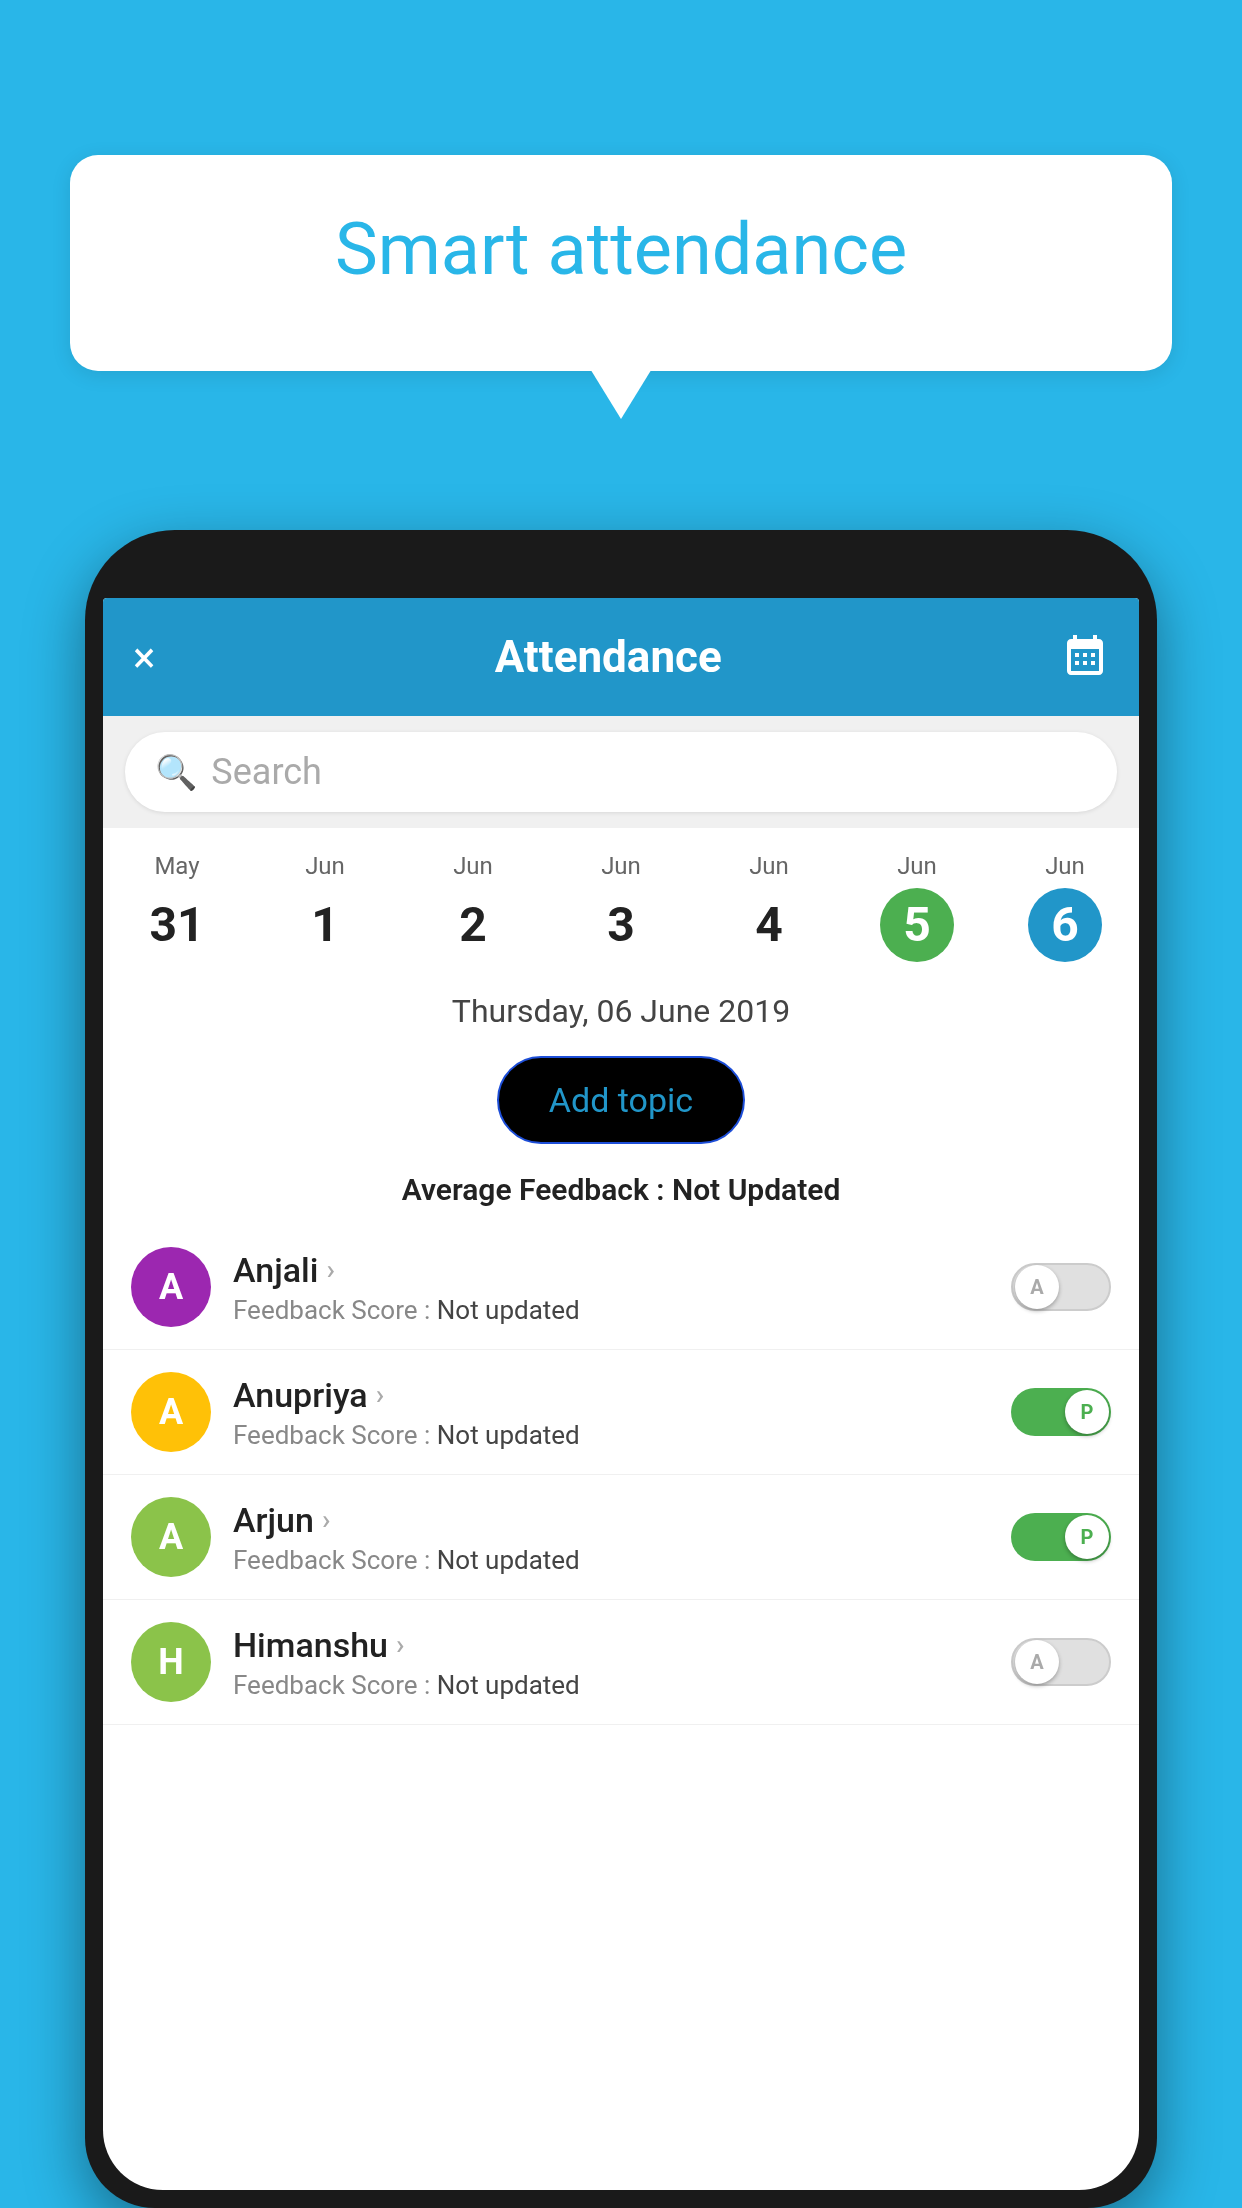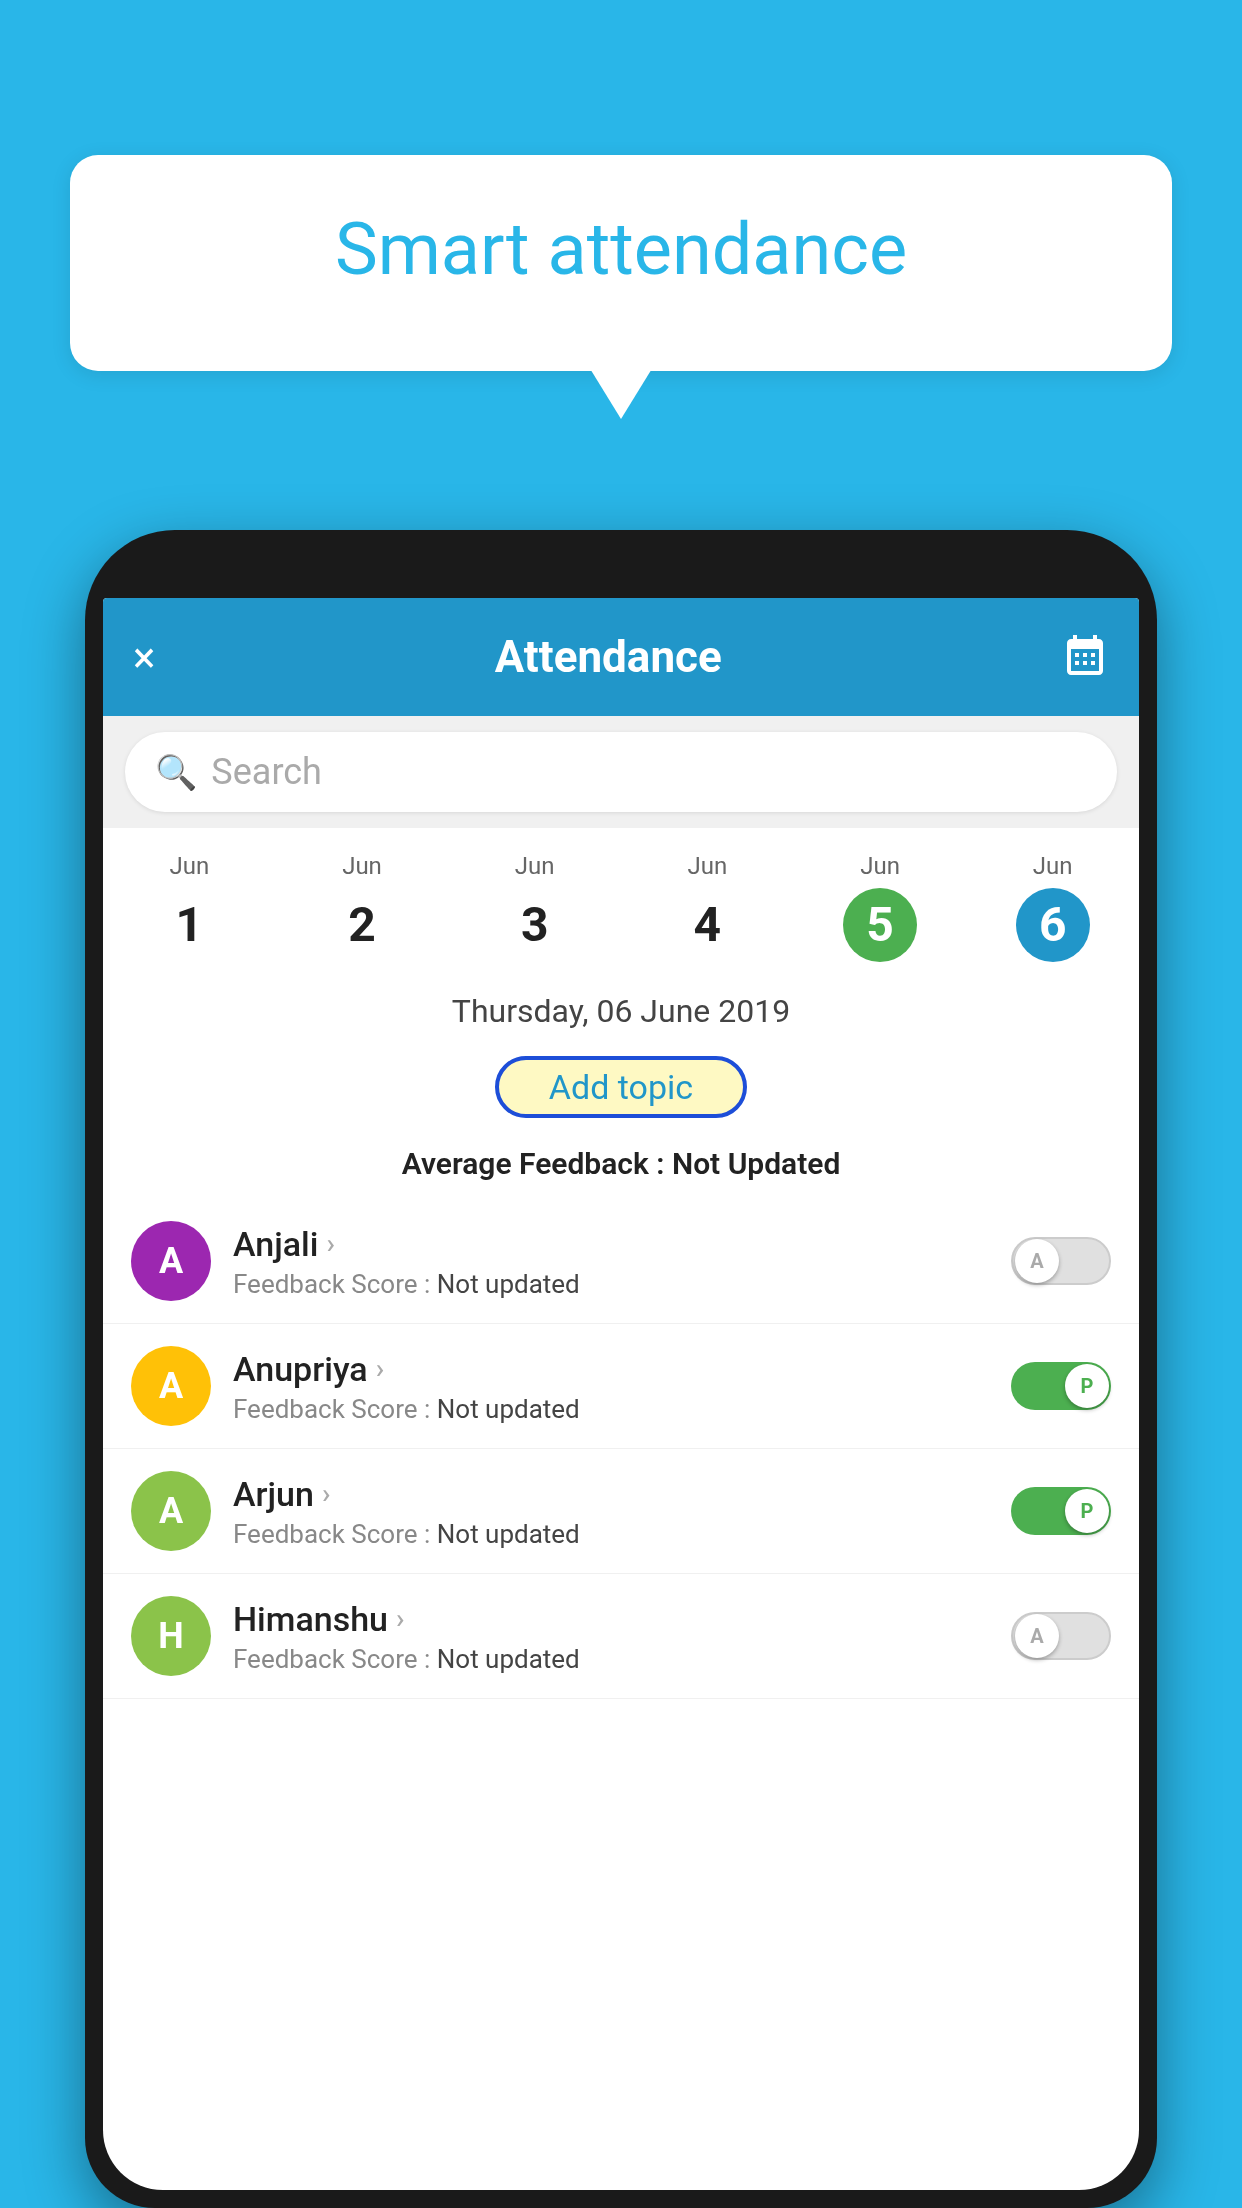--- a/index.html
+++ b/index.html
@@ -220,25 +220,25 @@
       background: white;
     }
 
     
     .add-topic-container {
       text-align: center;
       padding: 12px 0 18px;
       background: white;
     }
     .add-topic-btn {
-      border: 4px solid #1d4ed8;
+      border: 2px solid #1d4ed8;
       color: #2196C9;
-      background: #fef9c3;
+      background: #000000;
       border-radius: 50px;
-      padding: 7px 50px;
+      padding: 22px 50px;
       font-size: 34px;
       cursor: pointer;
       display: inline-block;
     }
 
     
     .avg-feedback {
       text-align: center;
       padding: 10px 0 18px;
       font-size: 30px;
@@ -365,20 +365,24 @@
 
     <div class="search-bar-container">
       <div class="search-bar">
         <span class="search-icon-wrap">🔍</span>
         <span class="search-text">Search</span>
       </div>
     </div>
 
     <div class="calendar-row" id="cal-row">
         <div class="cal-day">
+          <div class="cal-month">May</div>
+          <div class="cal-date">31</div>
+        </div>
+        <div class="cal-day">
           <div class="cal-month">Jun</div>
           <div class="cal-date">1</div>
         </div>
         <div class="cal-day">
           <div class="cal-month">Jun</div>
           <div class="cal-date">2</div>
         </div>
         <div class="cal-day">
           <div class="cal-month">Jun</div>
           <div class="cal-date">3</div>

